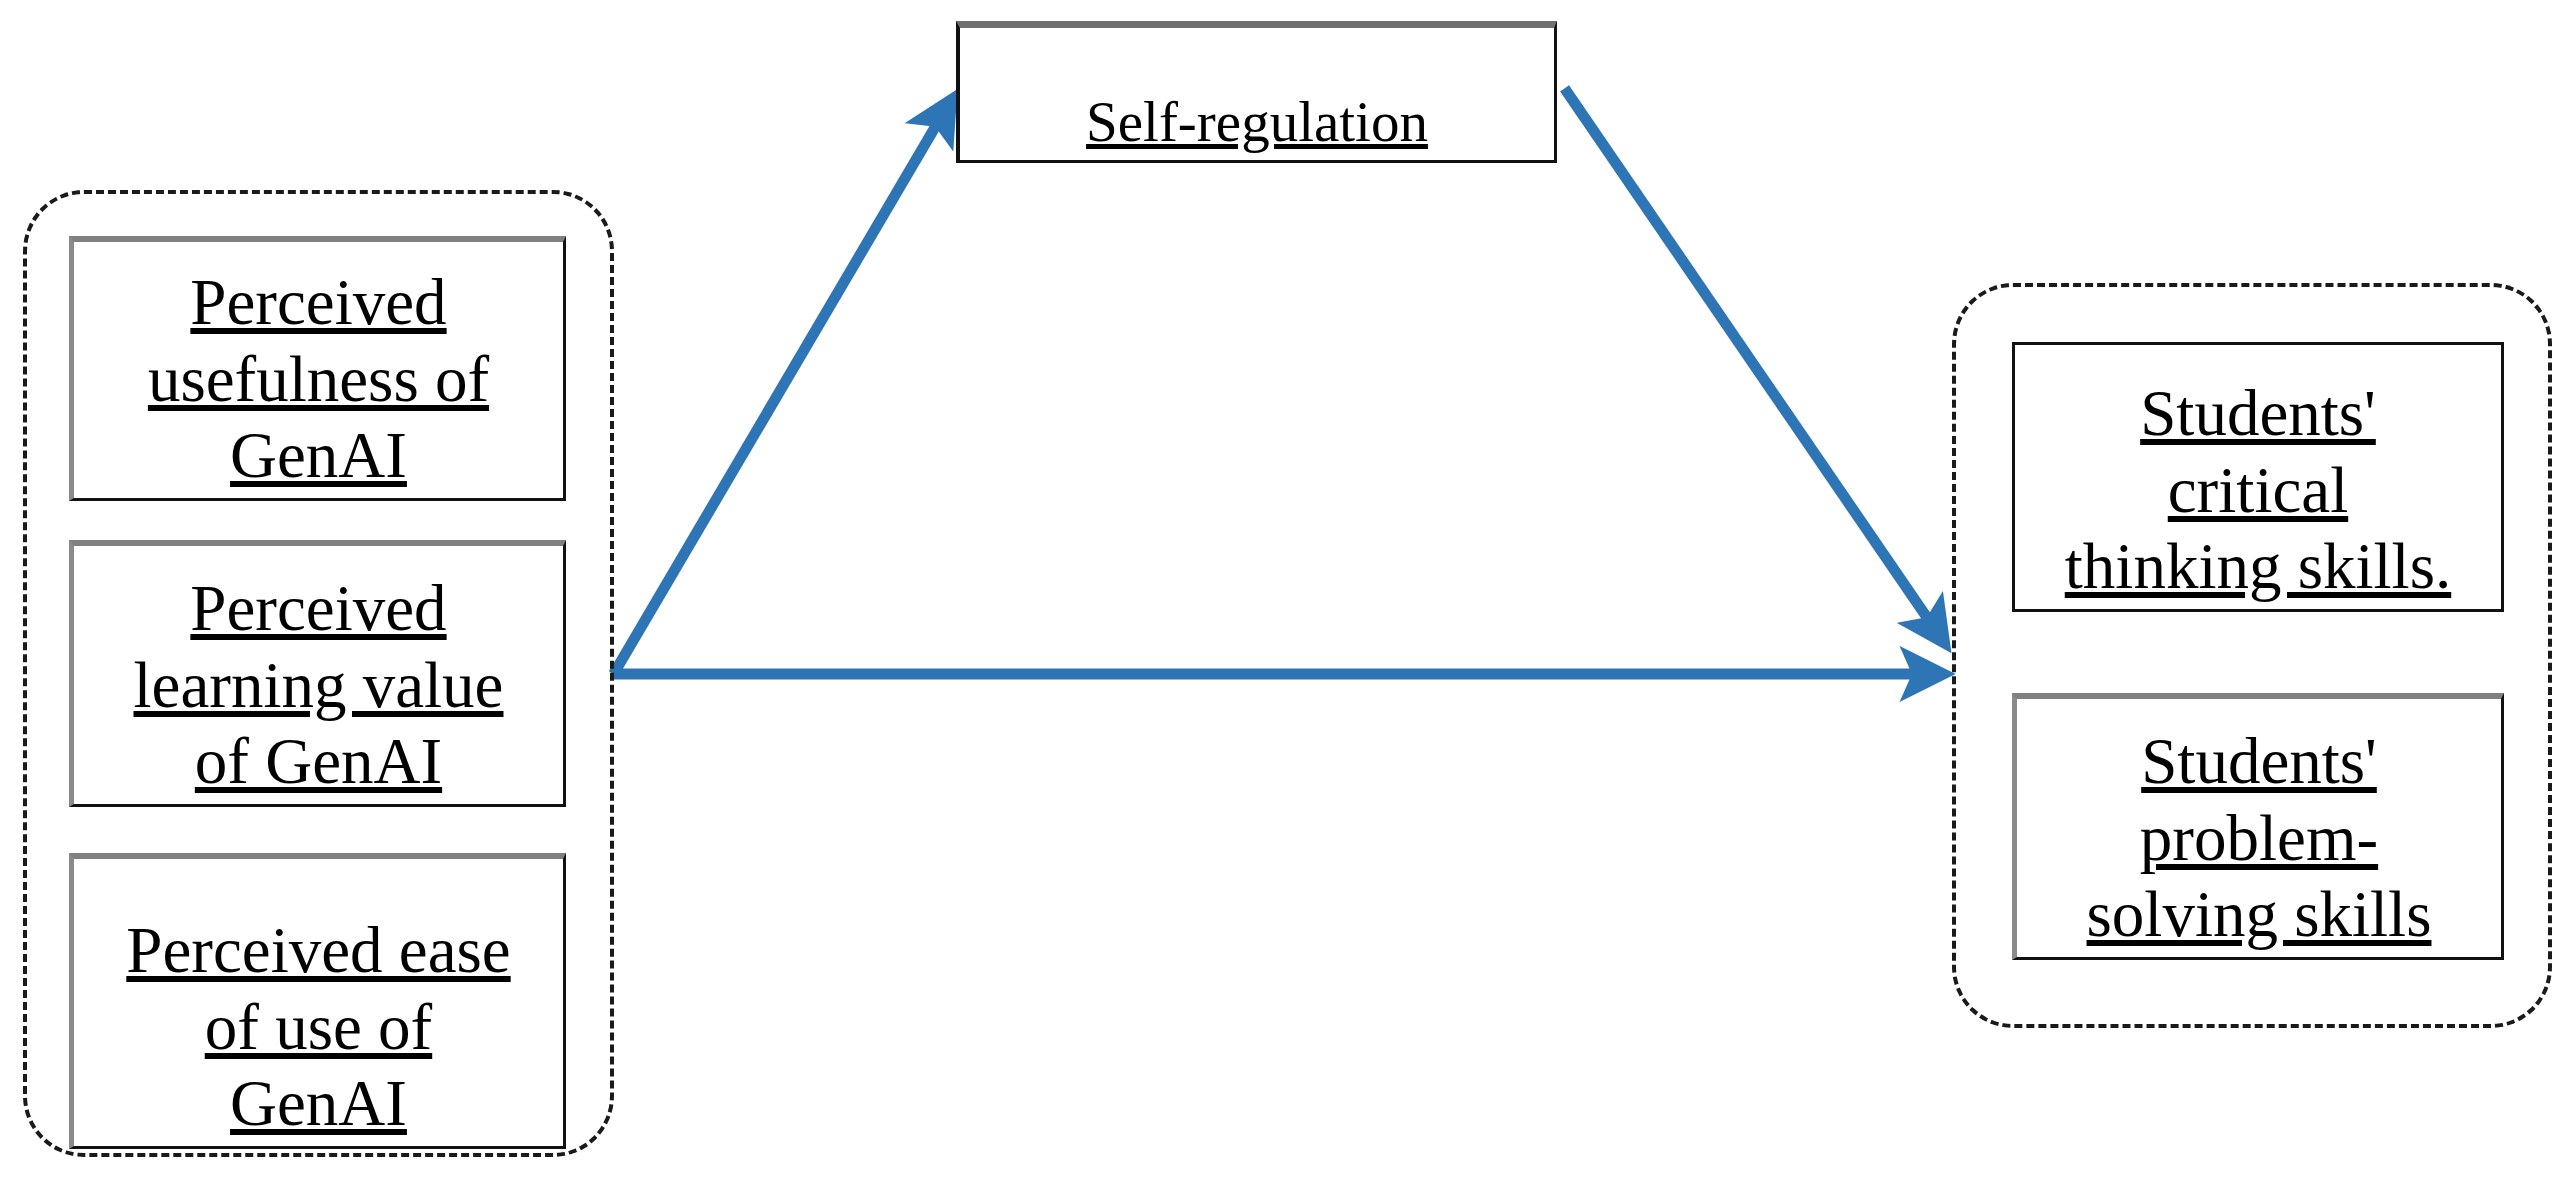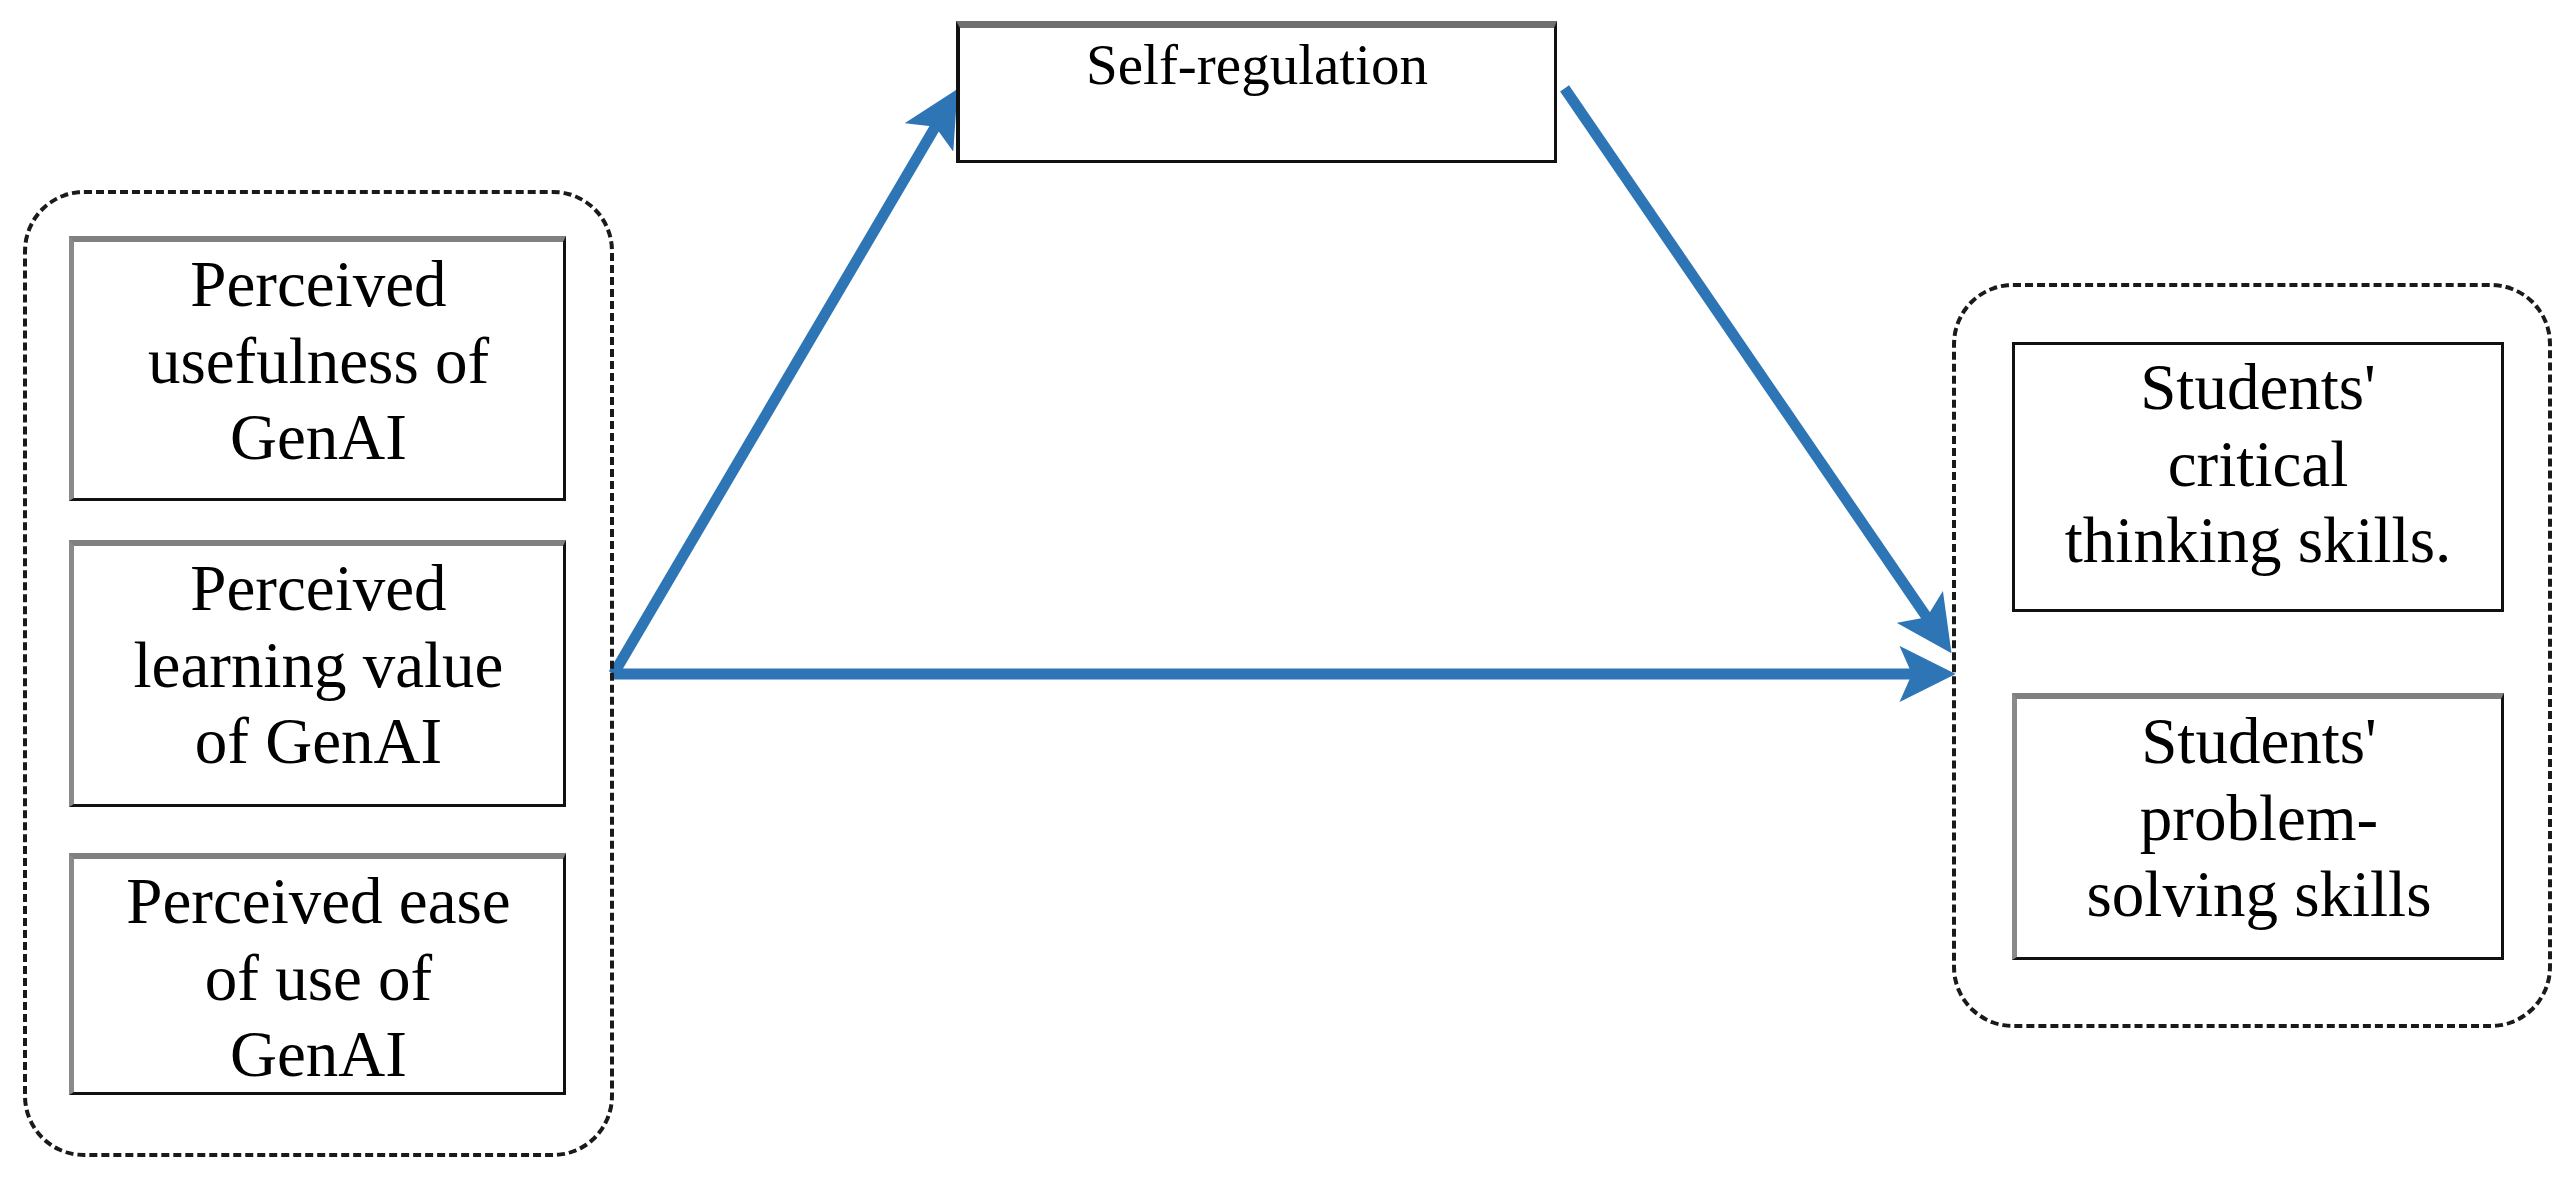--- a/index.html
+++ b/index.html
@@ -40,26 +40,27 @@
 
   
   .node-box {
     position: absolute;
     box-sizing: border-box;
     background: #ffffff;
     border: 3.9px solid #111111;
     border-top: 6.9px solid #808080;
     border-left: 5.9px solid #8a8a8a;
     display: flex;
-    align-items: flex-start;
+    align-items: flex-end;
     justify-content: center;
     text-align: center;
     color: #000000;
     line-height: 1.18;
     padding: 3.9px 9.8px;
+    text-decoration: underline;
   }
   .node-box .label {
     display: block;
     white-space: pre-line;
     font-size: 65px;
   }
 
   #node-self-regulation {
     left: 956px;
     top: 20.6px;
@@ -79,21 +80,21 @@
   #node-learning-value {
     left: 69px;
     top: 540px;
     width: 497px;
     height: 267px;
   }
   #node-ease-of-use {
     left: 69px;
     top: 853px;
     width: 497px;
-    height: 242px;
+    height: 296px;
   }
 
   #node-critical-thinking {
     left: 2012px;
     top: 342px;
     width: 492px;
     height: 270px;
     border-top: 3.9px solid #111111;
     border-left: 3.9px solid #111111;
   }

